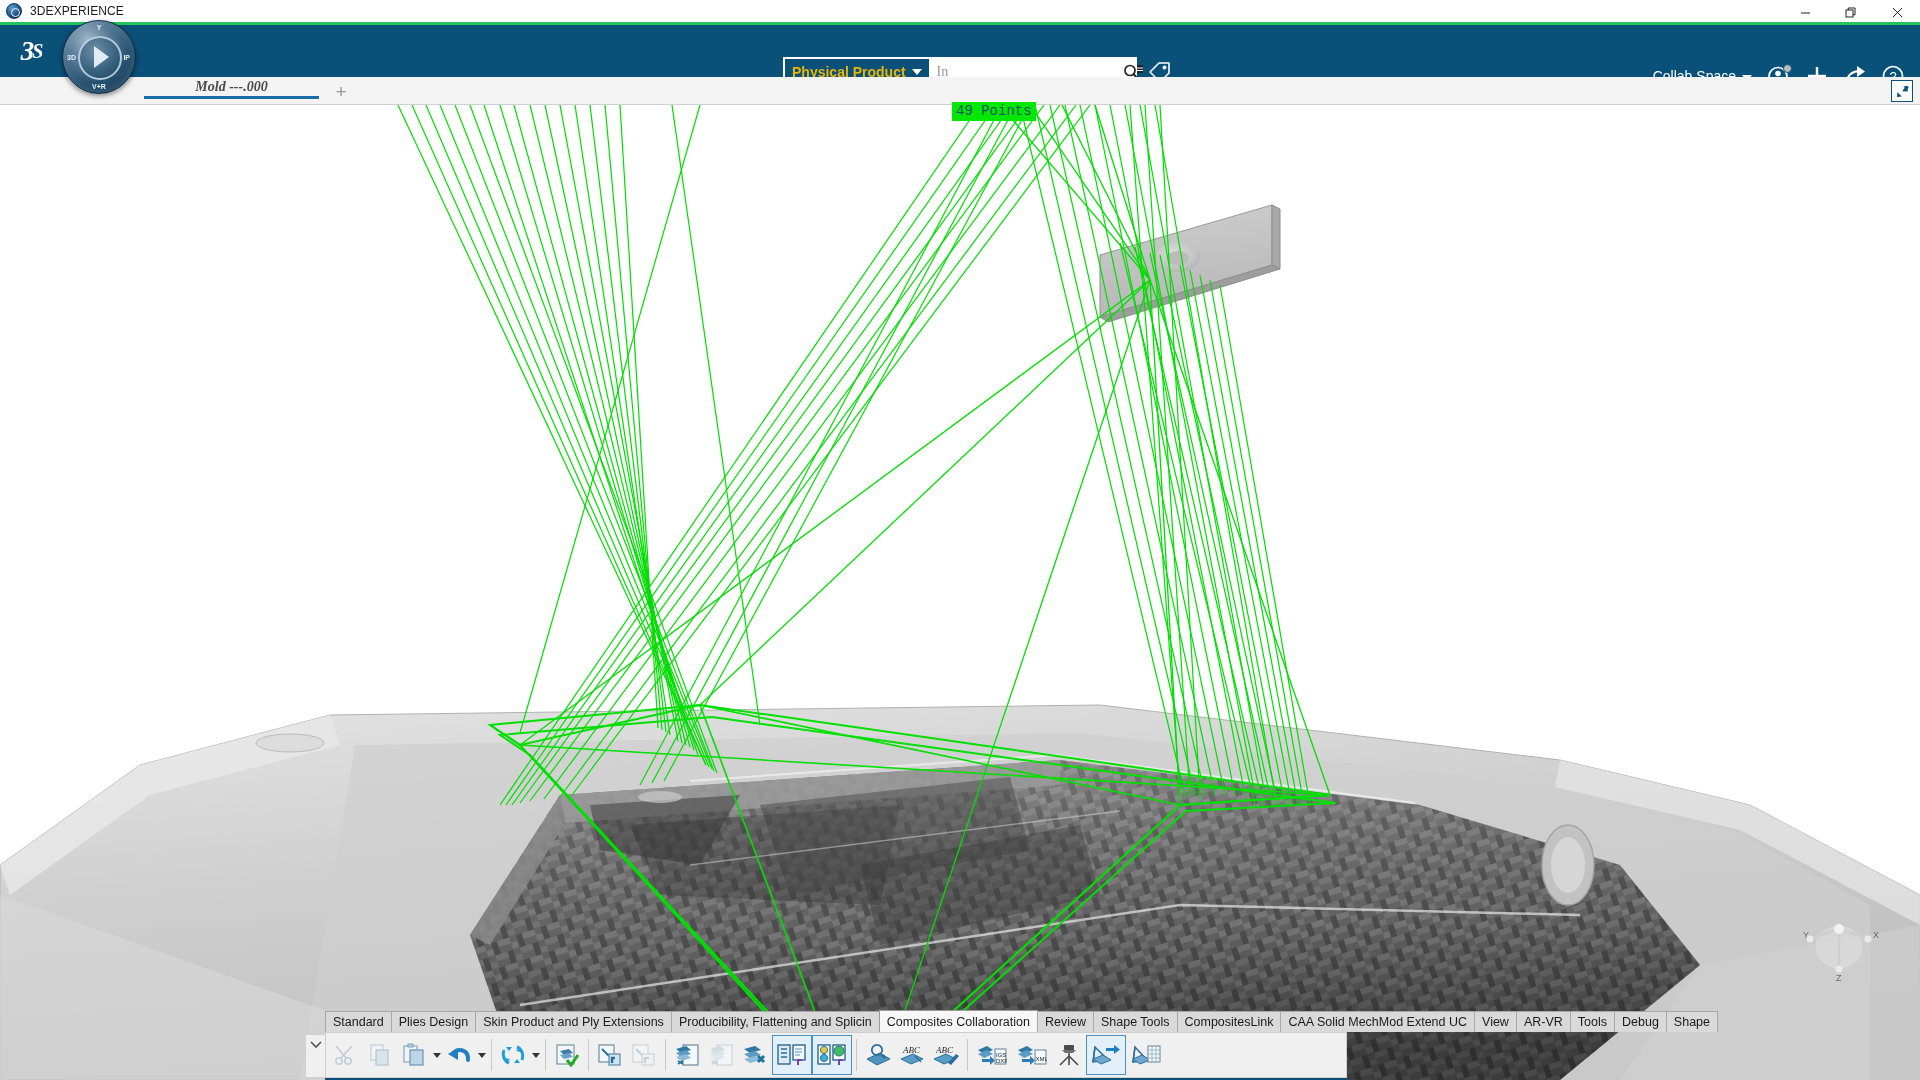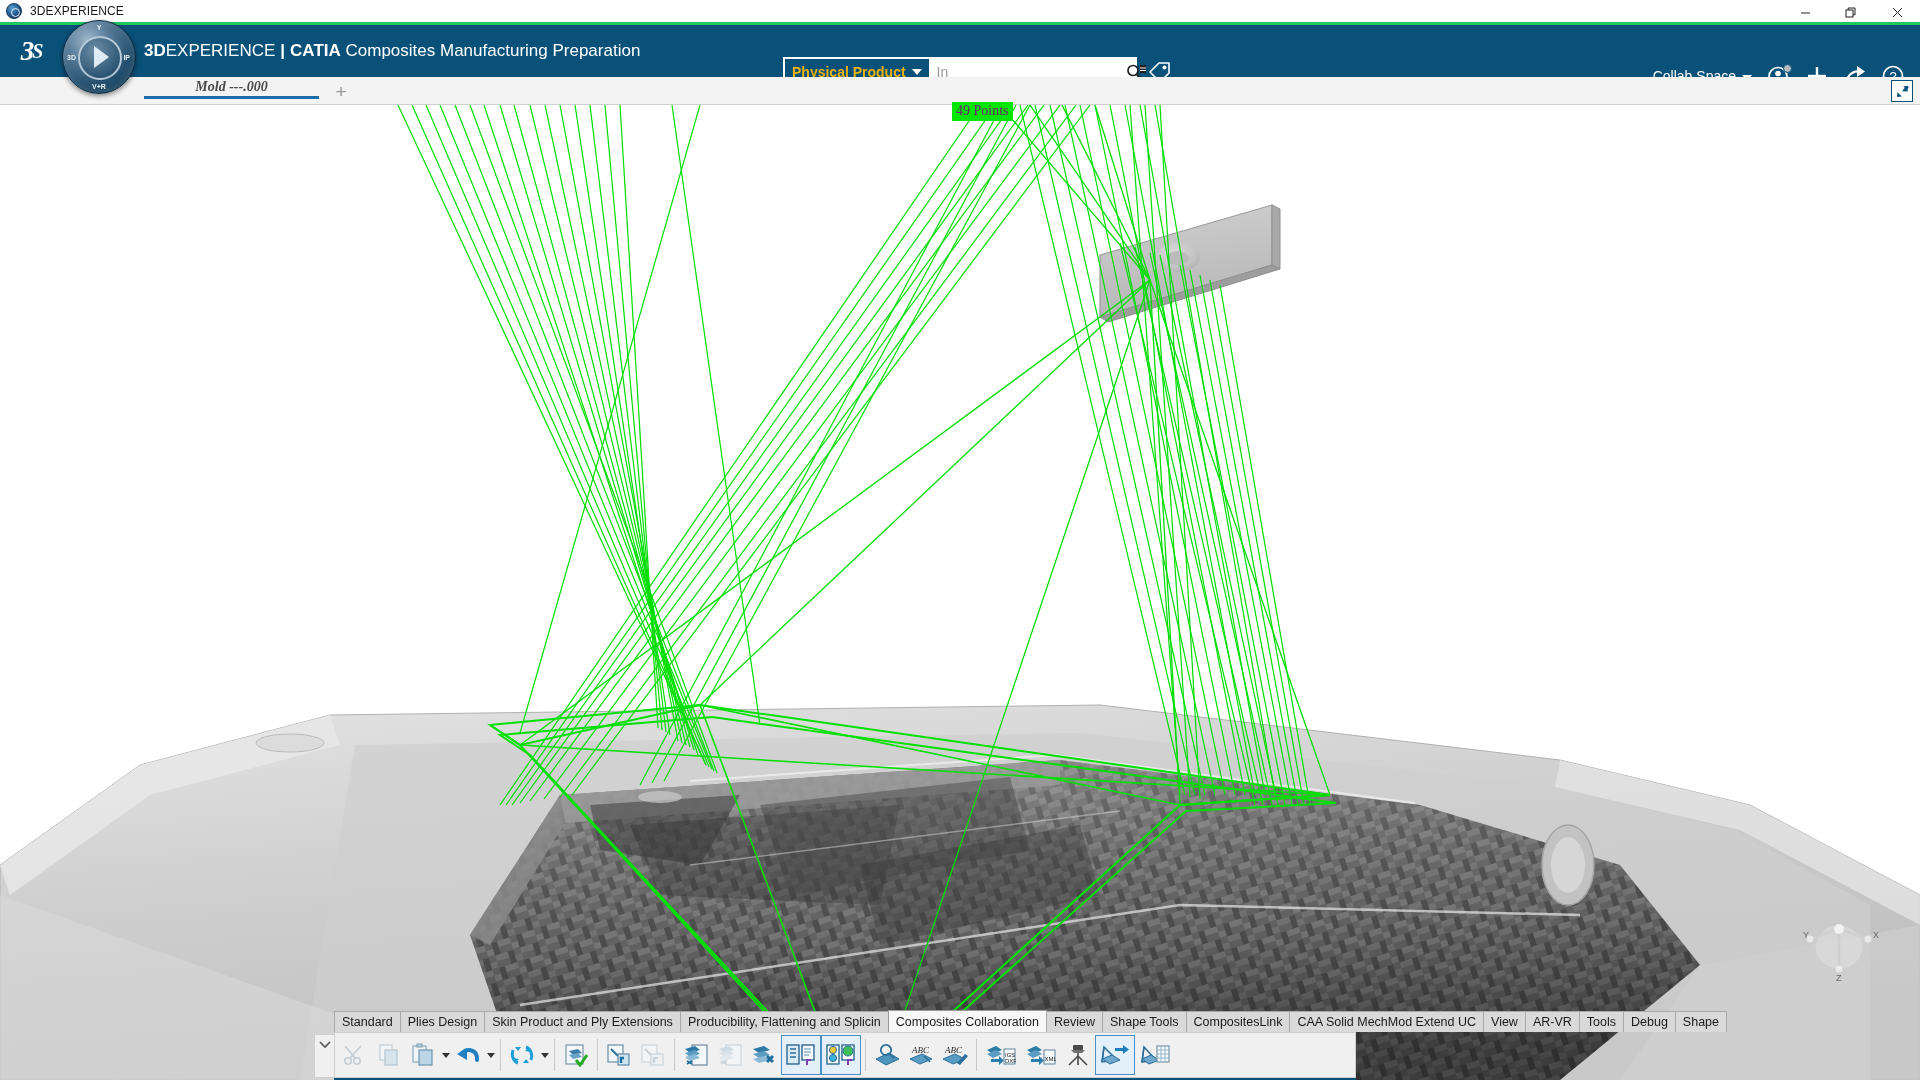--- a/index.html
+++ b/index.html
@@ -95,21 +95,21 @@
     display: flex; align-items: center; gap: 6px; padding: 0 7px;
     font-size: 14px; font-weight: 700; white-space: nowrap;
   }
   .caret-down {
     width: 0; height: 0; border-left: 5px solid transparent; border-right: 5px solid transparent;
     border-top: 6px solid #ffffff;
   }
   .search-input {
     flex: 1; border: 0; outline: 0; height: 25px; padding: 0 8px;
     font-size: 14px; color: #333; background: transparent;
-    font-family: Liberation Sans, sans-serif;
+    font-family: Liberation Serif, serif;
   }
   .search-input::placeholder { color: #999; }
   .search-go { width: 34px; height: 29px; display: flex; align-items: center; justify-content: center; }
 
   .tag-btn {
     position: absolute; left: 1145px; top: 32px; width: 30px; height: 30px;
     display: flex; align-items: center; justify-content: center;
   }
 
   .nav-right {
@@ -159,32 +159,32 @@
 
   
   .viewport {
     position: absolute; top: 105px; left: 0; width: 1920px; height: 975px;
     overflow: hidden; background: #ffffff;
   }
   .viewport svg { position: absolute; left: 0; top: 0; }
 
   .points-label {
     position: absolute; left: 952px; top: 102px;
-    background: #00e800; color: #701a75; font-size: 14px;
+    background: #00e800; color: #0c4a6e; font-size: 14px;
     padding: 1px 4px 2px 4px; line-height: 1.15; white-space: nowrap;
-    font-family: Liberation Serif, serif; z-index: 12;
+    font-family: Liberation Mono, monospace; z-index: 12;
   }
 
   .axis-widget {
     position: absolute; right: 36px; bottom: 98px; width: 90px; height: 75px; z-index: 12;
   }
 
   
   .bottombar {
-    position: absolute; left: 312px; bottom: 0; width: 1320px; height: 70px; z-index: 20; text-align: center;
+    position: absolute; left: 303px; bottom: 0; width: 1320px; height: 70px; z-index: 20; text-align: center;
   }
   .ribbon-tabs {
     position: absolute; left: 22px; top: 0; height: 22px;
     display: flex; align-items: flex-end; font-size: 12.5px;
   }
   .ribbon-tab {
     height: 21px; padding: 0 7px; display: flex; align-items: center;
     background: #d9d9d9; border: 1px solid #a8a8a8; border-bottom: 0;
     color: #1a1a1a; white-space: nowrap; margin-right: -1px;
   }
@@ -246,23 +246,20 @@
           <line x1="1" y1="1" x2="10" y2="10" stroke="currentColor" stroke-width="1"></line>
           <line x1="10" y1="1" x2="1" y2="10" stroke="currentColor" stroke-width="1"></line>
         </svg>
       </div>
     </div>
   </div>
 
   <div class="brandbar">
     <div class="ds-logo">3<span style="font-size:20px">S</span></div>
 
-    <div class="brand-title">
-      <b>3D</b><span>EXPERIENCE</span><span class="sep">|</span><b>CATIA</b> <span class="sub">Composites Manufacturing Preparation</span>
-    </div>
 
     <div class="searchbox">
       <div class="search-scope">
         <span>Physical Product</span>
         <span class="caret-down"></span>
       </div>
       <input class="search-input" type="text" placeholder="In" style="">
       <div class="search-go">
         <svg width="22" height="18" viewBox="0 0 22 18">
           <circle cx="7" cy="7.5" r="5" fill="none" stroke="#222" stroke-width="1.7"></circle>

